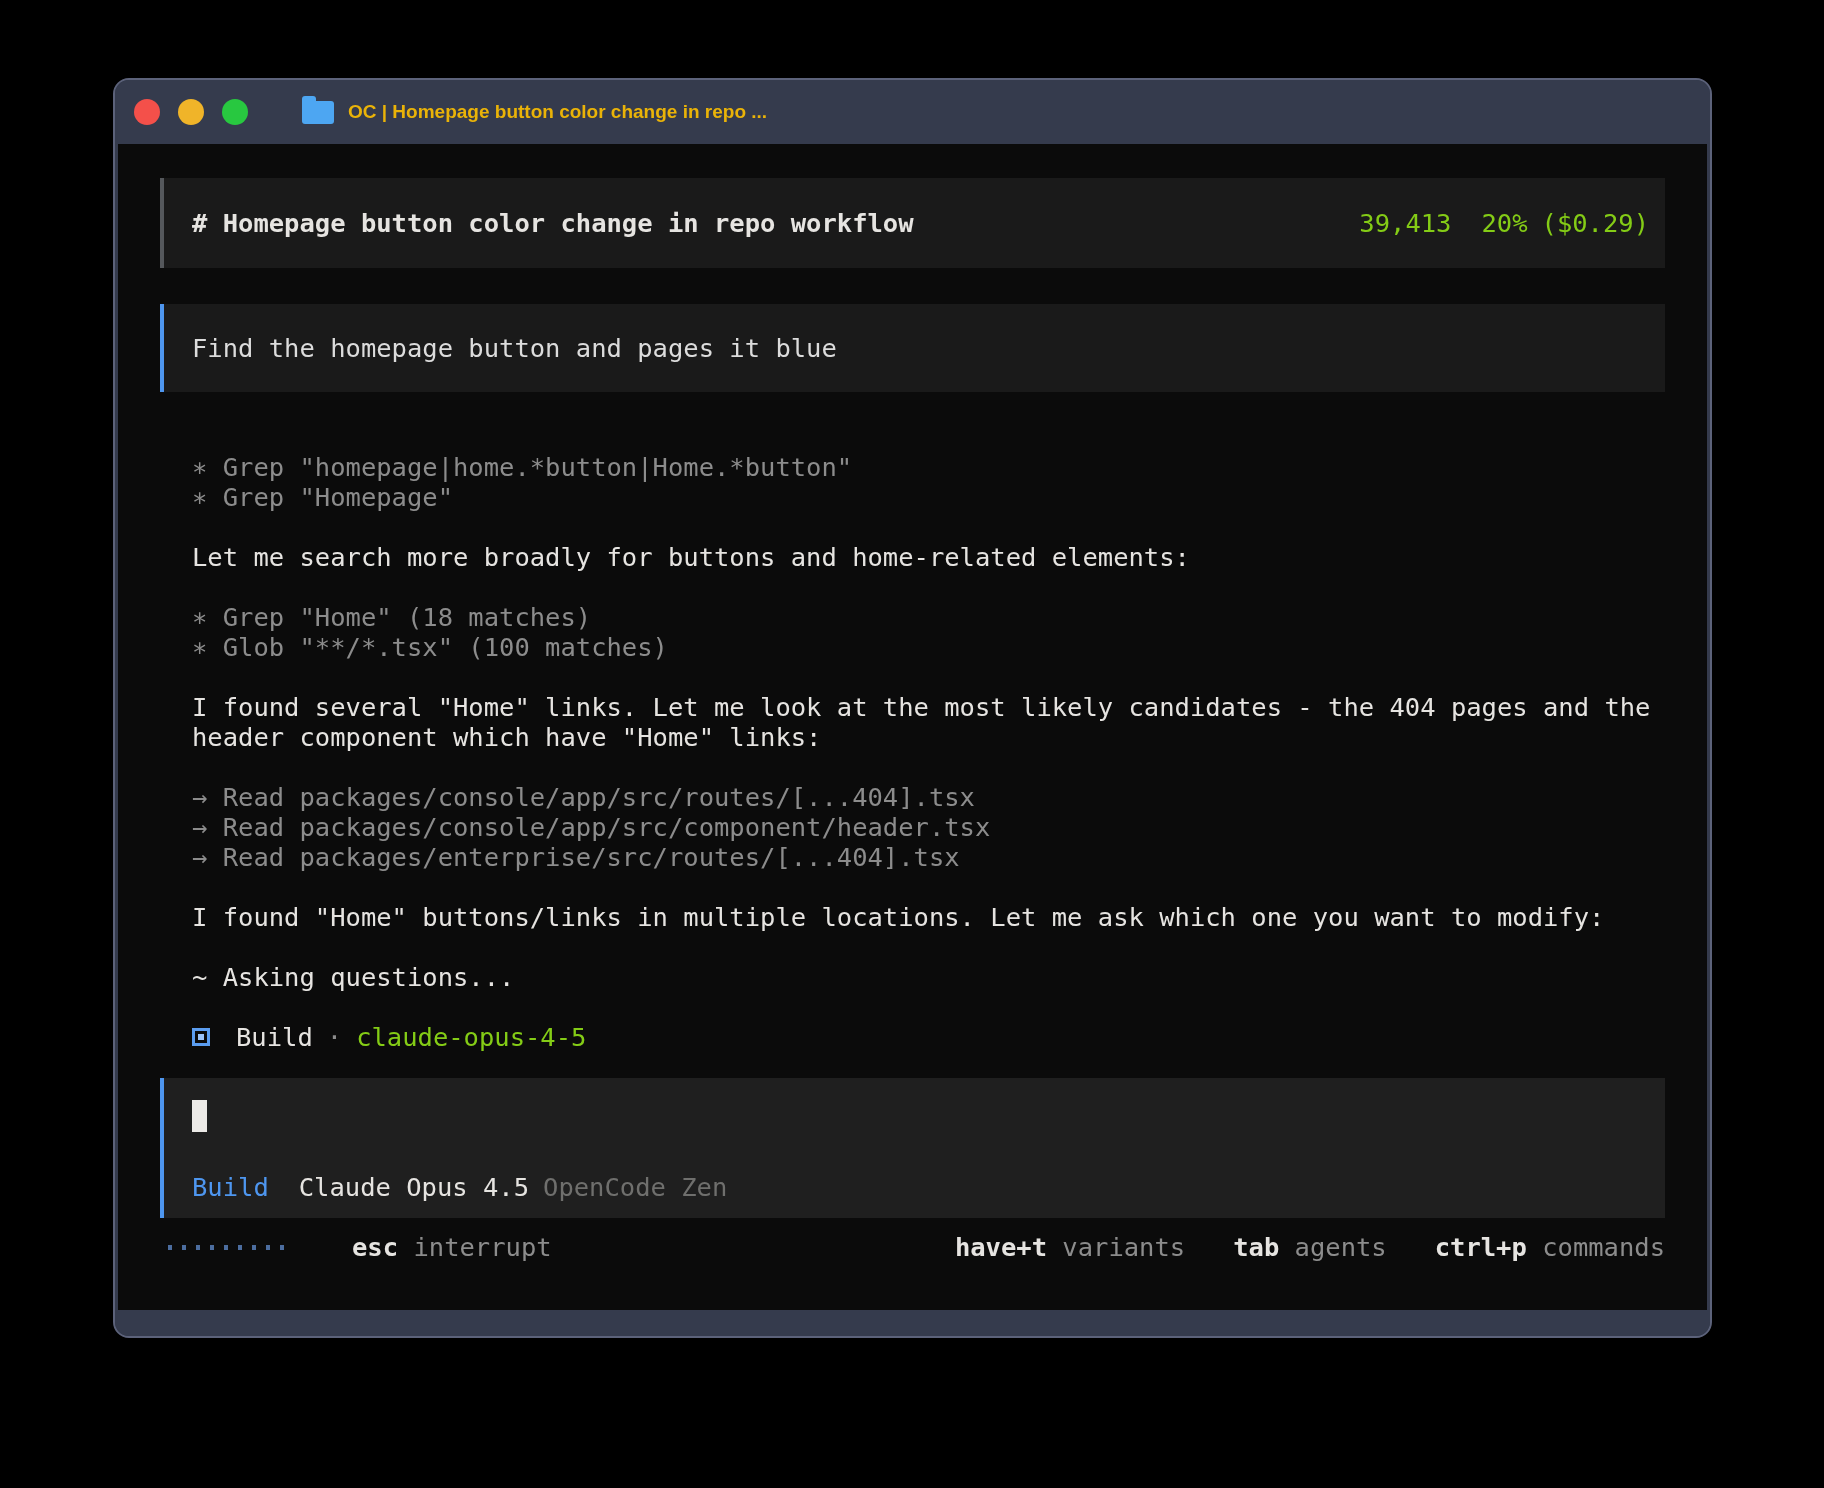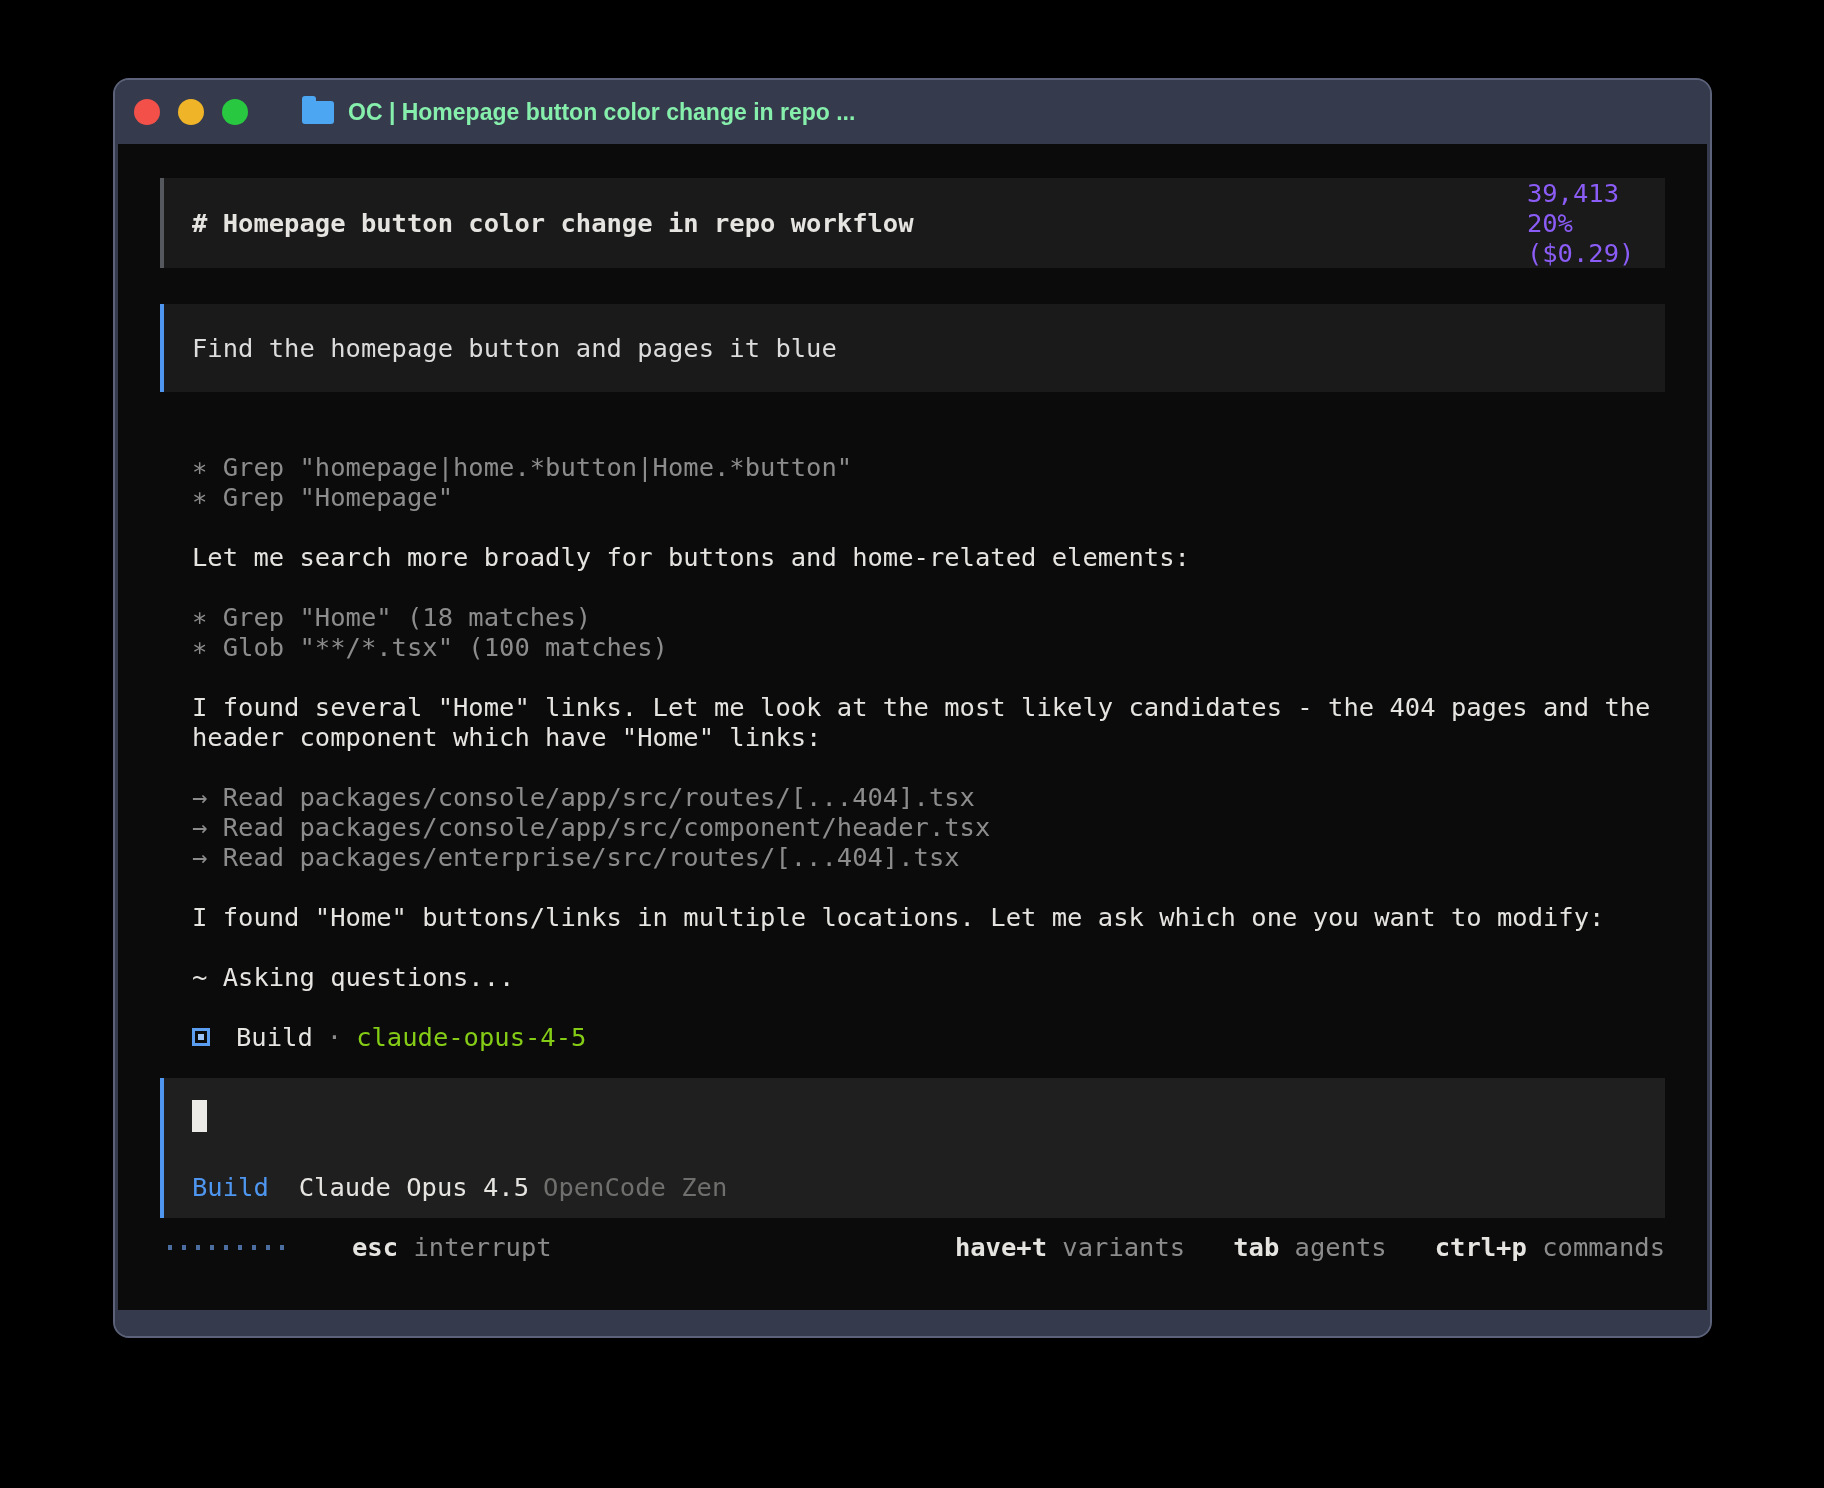--- a/index.html
+++ b/index.html
@@ -20,37 +20,37 @@
   .folder{
     position:relative;width:32px;height:23px;background:#4da6f2;border-radius:3px;
     margin-left:36px;margin-right:14px;flex:0 0 auto;
   }
   .folder::before{
     content:"";position:absolute;top:-5px;left:0;width:14px;height:8px;
     background:#4da6f2;border-radius:3px 3px 0 0;
   }
   .win-title{
     font-family:"Liberation Sans","DejaVu Sans",sans-serif;font-weight:bold;
-    font-size:23px;color:#86efac;white-space:nowrap;
+    font-size:19px;color:#eab308;white-space:nowrap;
   }
 
   .terminal{
     position:absolute;top:64px;left:3px;right:3px;bottom:26px;
     background:#0b0b0b;padding:34px 42px 0 42px;
     font-family:"DejaVu Sans Mono","Liberation Mono",monospace;
     font-size:25.5px;color:#e6e4e1;
   }
 
   .session-header{
     height:90px;background:#1a1a1a;border-left:4px solid #55585c;
     display:flex;align-items:center;justify-content:space-between;
     padding-left:28px;padding-right:16px;margin-bottom:36px;
   }
   .session-title{font-weight:bold;white-space:pre;}
-  .session-stats{color:#8b5cf6;white-space:pre;display:flex;flex-direction:column;}
+  .session-stats{color:#84cc16;white-space:pre;display:flex;}
   .session-stats .tokens{margin-right:30px;}
   .session-stats .pct{margin-right:14px;}
 
   .user-panel{
     height:88px;background:#1a1a1a;border-left:4px solid #4e96ef;
     display:flex;align-items:center;padding-left:28px;margin-bottom:30px;
   }
   .user-text{color:#dcdcdc;white-space:pre;}
 
   .transcript{margin-left:32px;}

